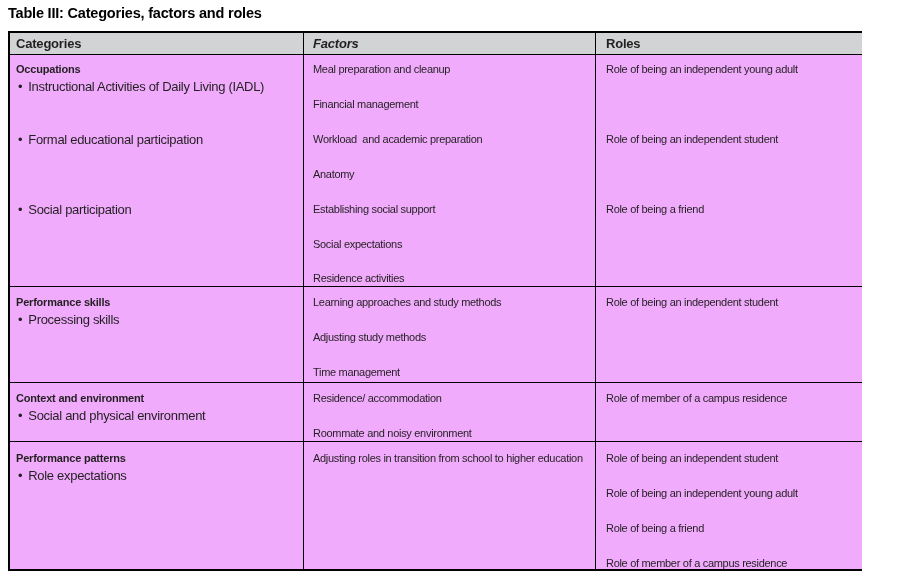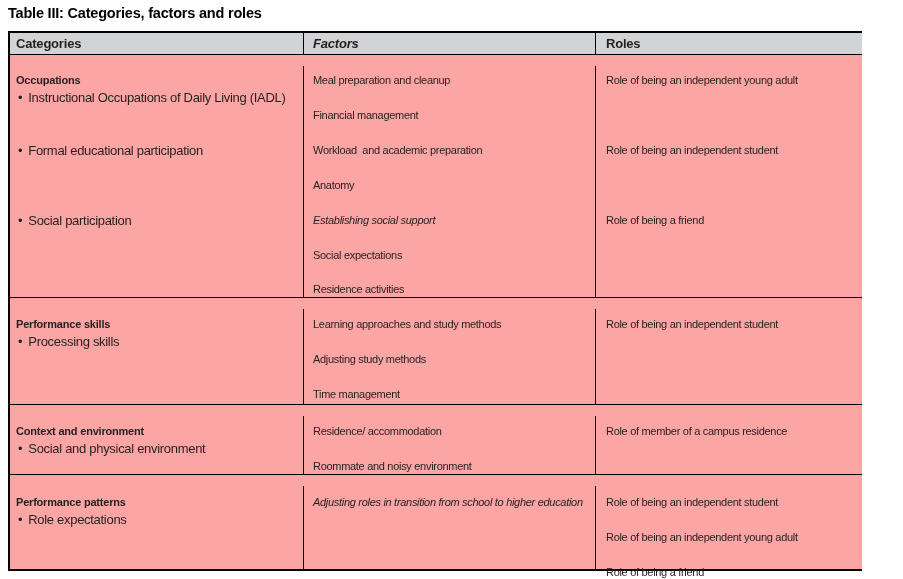--- a/index.html
+++ b/index.html
@@ -20,22 +20,21 @@
     position:absolute;left:8px;top:5px;
     font-size:14.5px;font-weight:bold;color:#000;
     letter-spacing:-0.2px;
   }
   .ttable{
     position:absolute;left:8px;top:31px;
     width:887px;height:540px;
     border:2px solid var(--border);
     box-sizing:border-box;
     display:flex;flex-direction:column;
-    background:#fca5a5;
-    gap:11px;
+    background:#f0abfc;
   }
   .trow{
     position:relative;
     display:flex;
     border-bottom:1px solid var(--border);
     box-sizing:border-box;
     flex:0 0 auto;
   }
   .trow:last-child{border-bottom:none;flex:1 1 auto;}
   .cell{
@@ -69,21 +68,21 @@
   .c1 .line{left:6px;}
   .c3 .line{left:10px;}
   .bold{font-weight:bold;letter-spacing:-0.2px;}
   .bli{
     position:absolute;left:8px;right:2px;
     display:flex;gap:6px;
     font-size:13px;line-height:17px;
     letter-spacing:-0.3px;
   }
   .bli .txt{white-space:nowrap;}
-  .justify{text-align:justify;font-style:italic;}
+  .justify{text-align:justify;}
 </style>
 </head>
 <body>
 
 <div class="page">
 
   <div class="title">Table III: Categories, factors and roles</div>
 
   <div class="ttable">
 
@@ -91,37 +90,37 @@
       <div class="cell c1">Categories</div>
       <div class="cell c2">Factors</div>
       <div class="cell c3">Roles</div>
     </div>
 
     <div class="trow" style="height:232px;">
       <div class="cell c1">
         <div class="line bold" style="top:6px;">Occupations</div>
         <div class="bli" style="top:23px;">
           <span class="blt">•</span>
-          <span class="txt">Instructional Occupations of Daily Living (IADL)</span>
+          <span class="txt">Instructional Activities of Daily Living (IADL)</span>
         </div>
         <div class="bli" style="top:76px;">
           <span class="blt">•</span>
           <span class="txt">Formal educational participation</span>
         </div>
         <div class="bli" style="top:146px;">
           <span class="blt">•</span>
           <span class="txt">Social participation</span>
         </div>
       </div>
       <div class="cell c2">
         <div class="line" style="top:6px;">Meal preparation and cleanup</div>
         <div class="line" style="top:41px;">Financial management</div>
         <div class="line" style="top:76px;">Workload  and academic preparation</div>
         <div class="line" style="top:111px;">Anatomy</div>
-        <div class="line" style="top:146px;font-style:italic;">Establishing social support</div>
+        <div class="line" style="top:146px;">Establishing social support</div>
         <div class="line" style="top:181px;">Social expectations</div>
         <div class="line" style="top:215px;">Residence activities</div>
       </div>
       <div class="cell c3">
         <div class="line" style="top:6px;">Role of being an independent young adult</div>
         <div class="line" style="top:76px;">Role of being an independent student</div>
         <div class="line" style="top:146px;">Role of being a friend</div>
       </div>
     </div>
 

